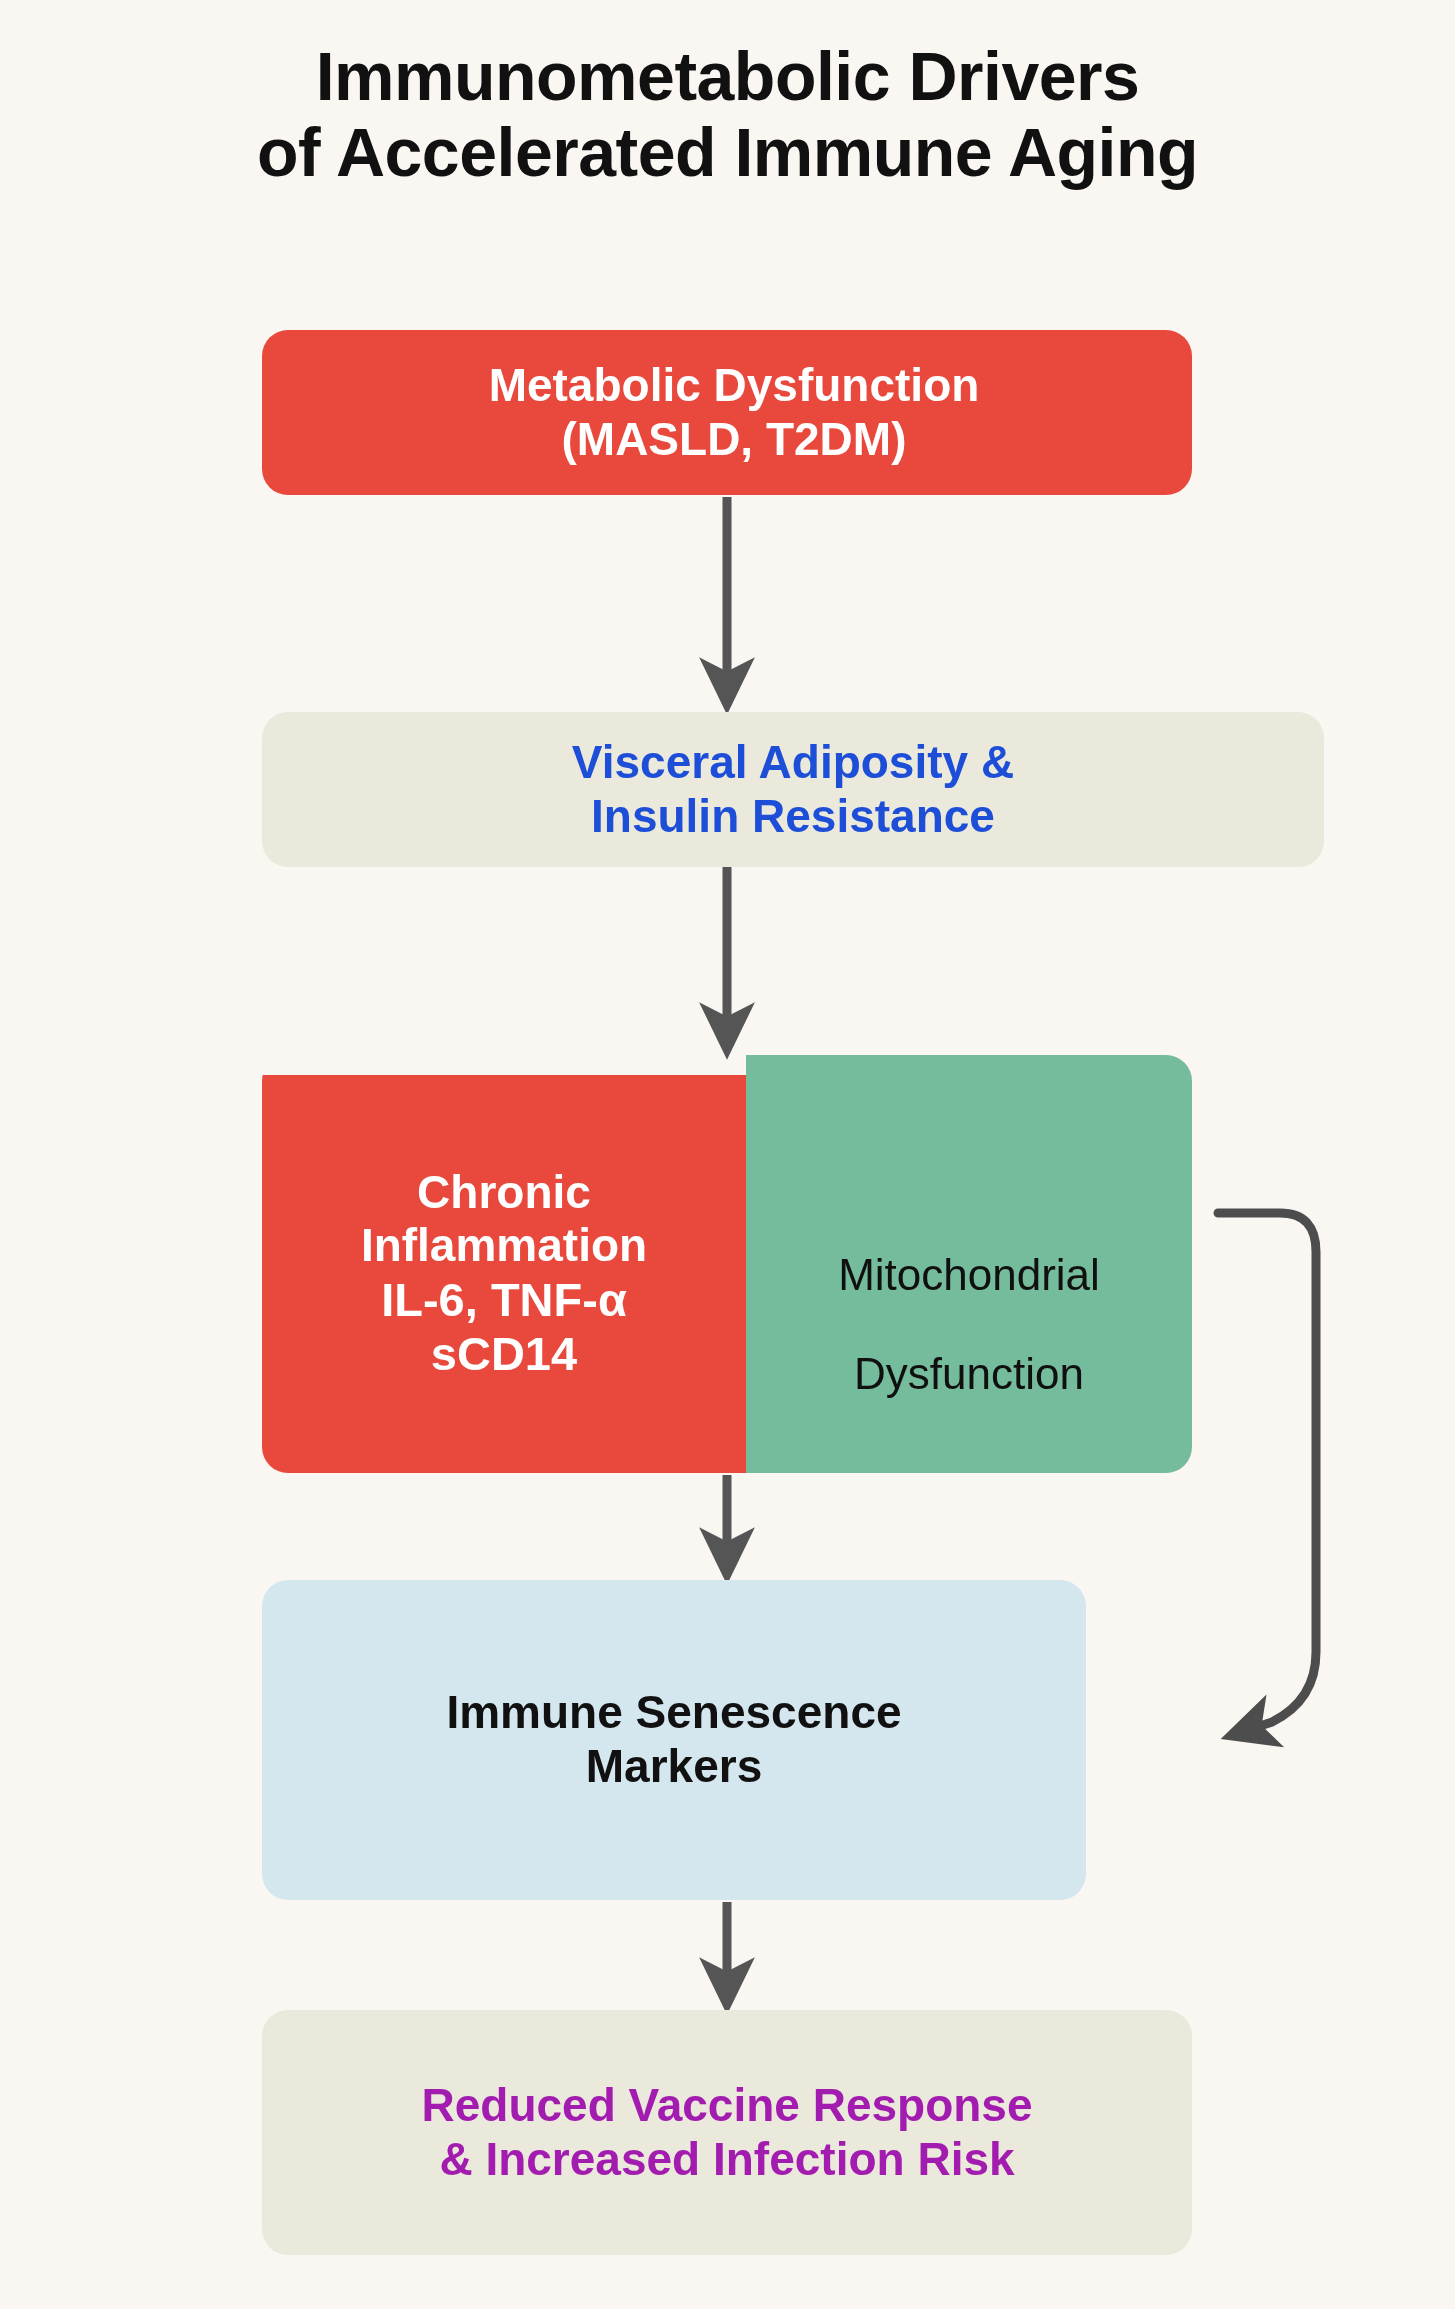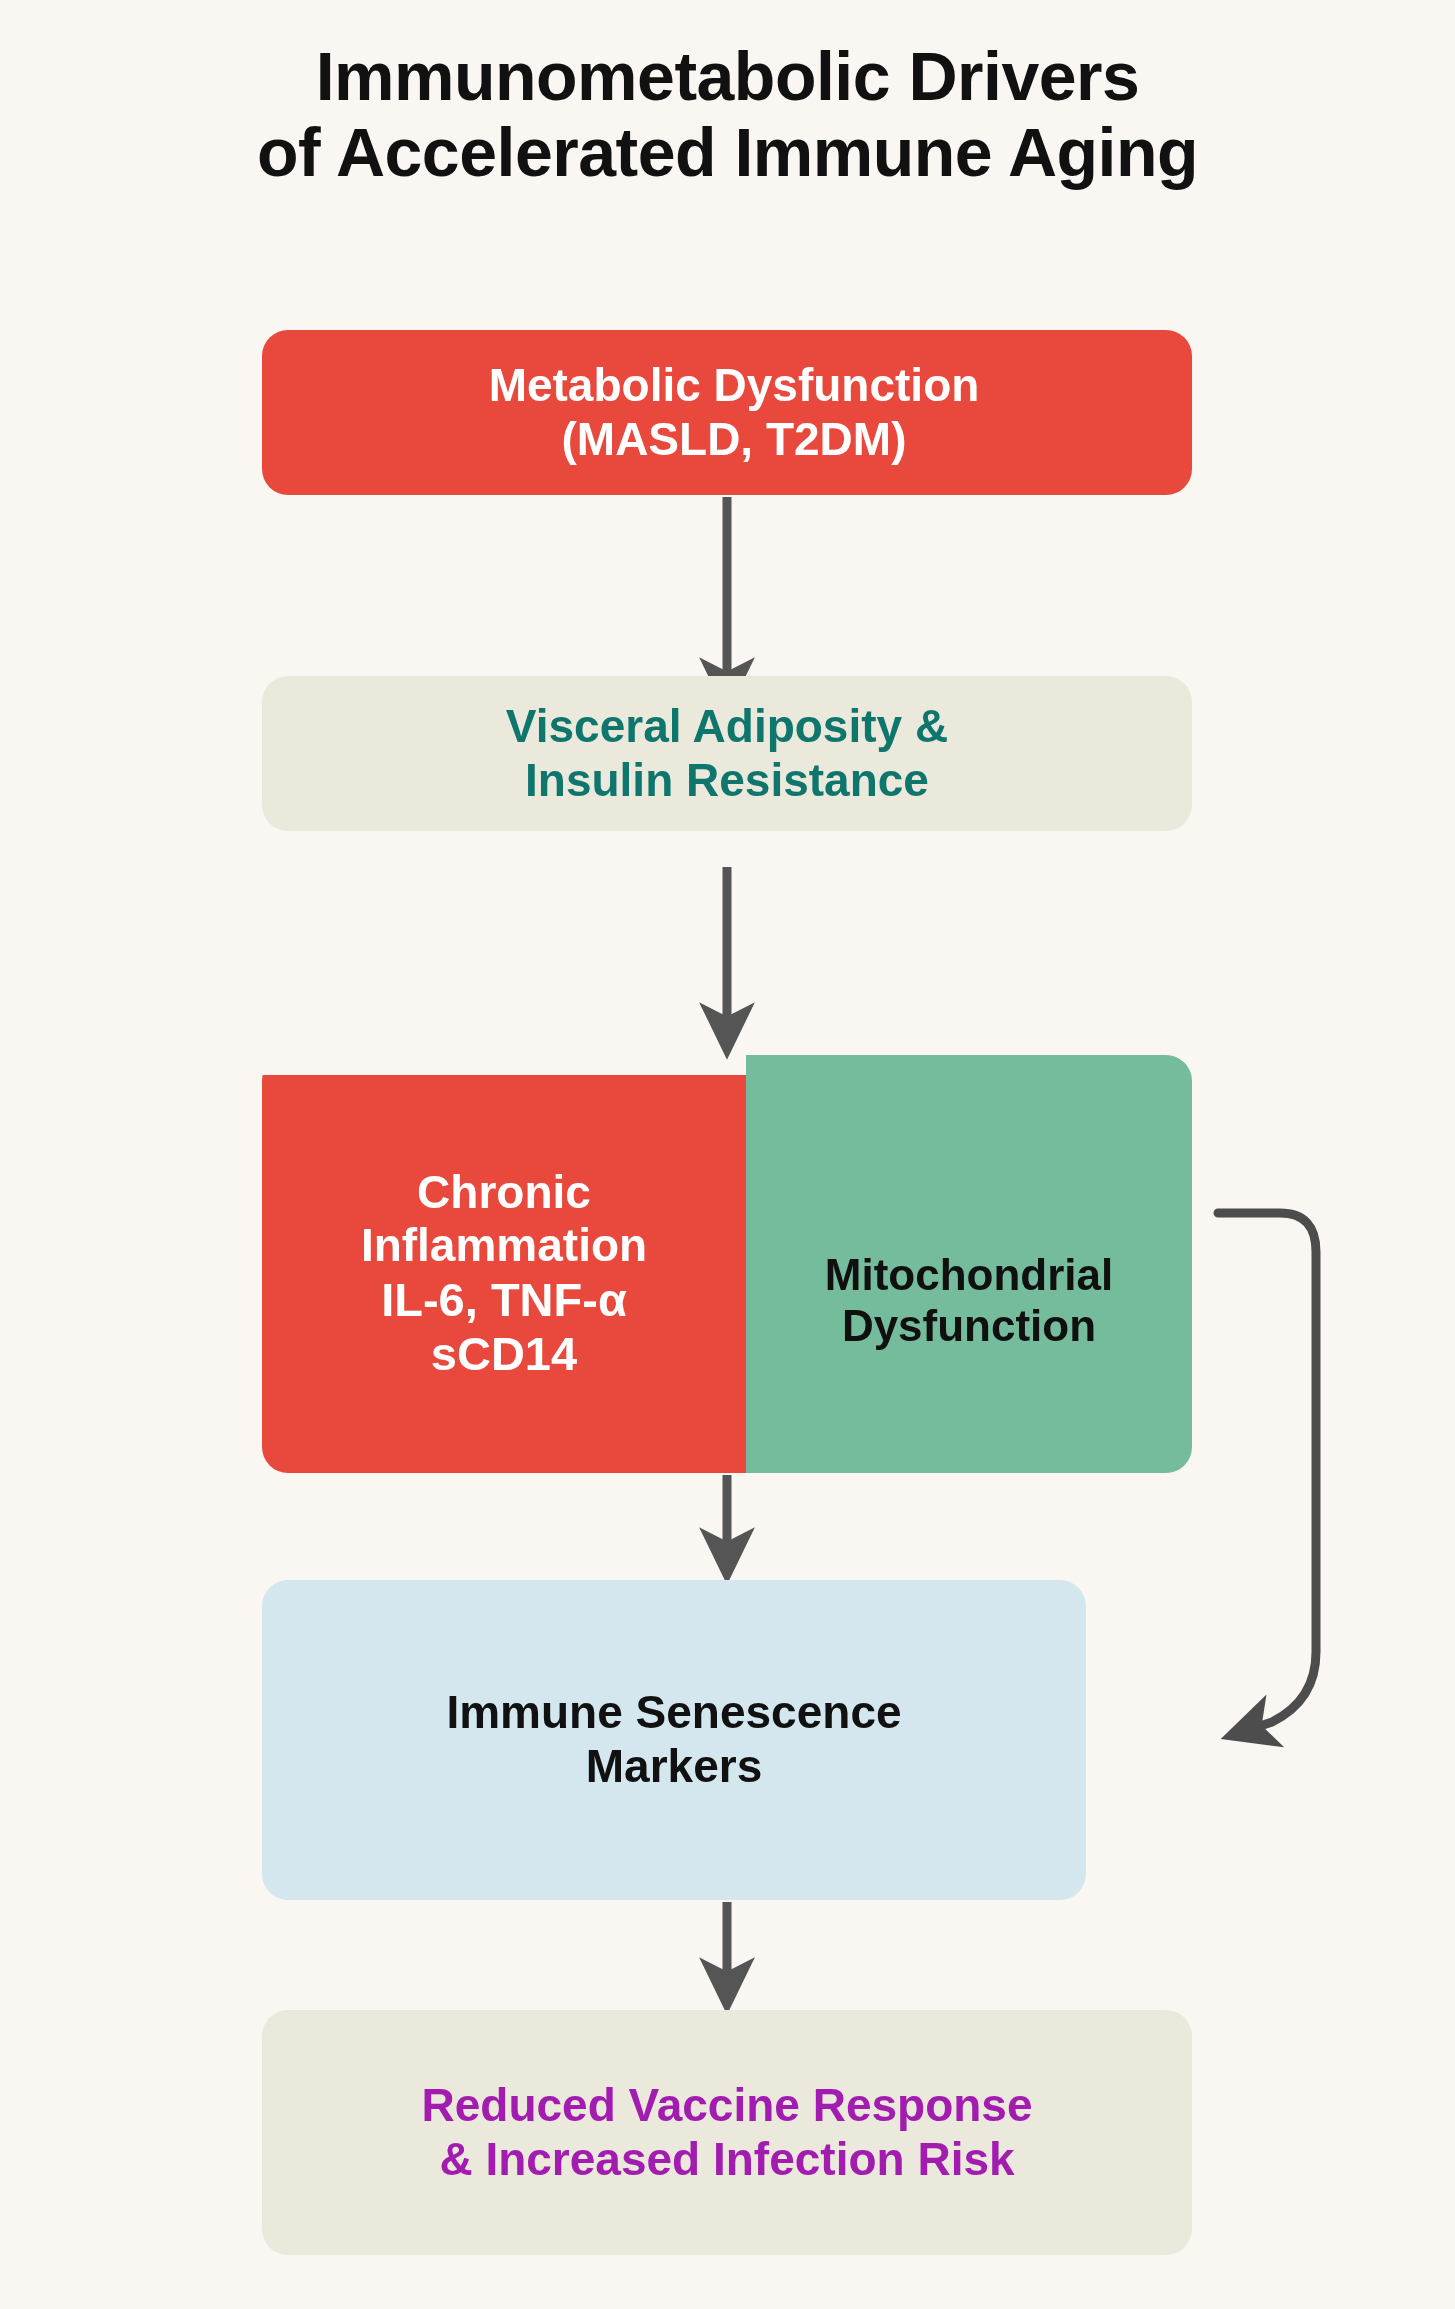--- a/index.html
+++ b/index.html
@@ -65,25 +65,25 @@
     width: 930px;
     height: 165px;
     background: #e8493c;
     color: #ffffff;
     padding-left: 14px;
   }
 
   
   #box-adiposity {
     left: 262px;
-    top: 676px;
-    width: 930px;
+    top: 712px;
+    width: 1062px;
     height: 155px;
     background: #ebe8dc;
-    color: #0f766e;
+    color: #1d4ed8;
   }
 
   
   #box-split {
     left: 262px;
     top: 1055px;
     width: 930px;
     height: 418px;
     border-radius: 26px;
     overflow: hidden;
@@ -109,21 +109,21 @@
   #split-right {
     width: 446px;
     background: #75bc9c;
     color: #101010;
     padding: 0 10px;
     justify-content: flex-start;
     padding-top: 72px;
   }
   #split-left .l1 { font-size: 46px; font-weight: bold; line-height: 1.16; }
   #split-left .l2 { font-size: 47px; font-weight: bold; line-height: 1.16; text-align: right; }
-  #split-right .l1 { font-size: 44px; font-weight: bold; line-height: 1.17; }
+  #split-right .l1 { font-size: 44px; font-weight: normal; line-height: 1.17; margin-top: 48px; }
 
   
   #box-senescence {
     left: 262px;
     top: 1580px;
     width: 824px;
     height: 320px;
     background: #d5e7ee;
     color: #111111;
   }

